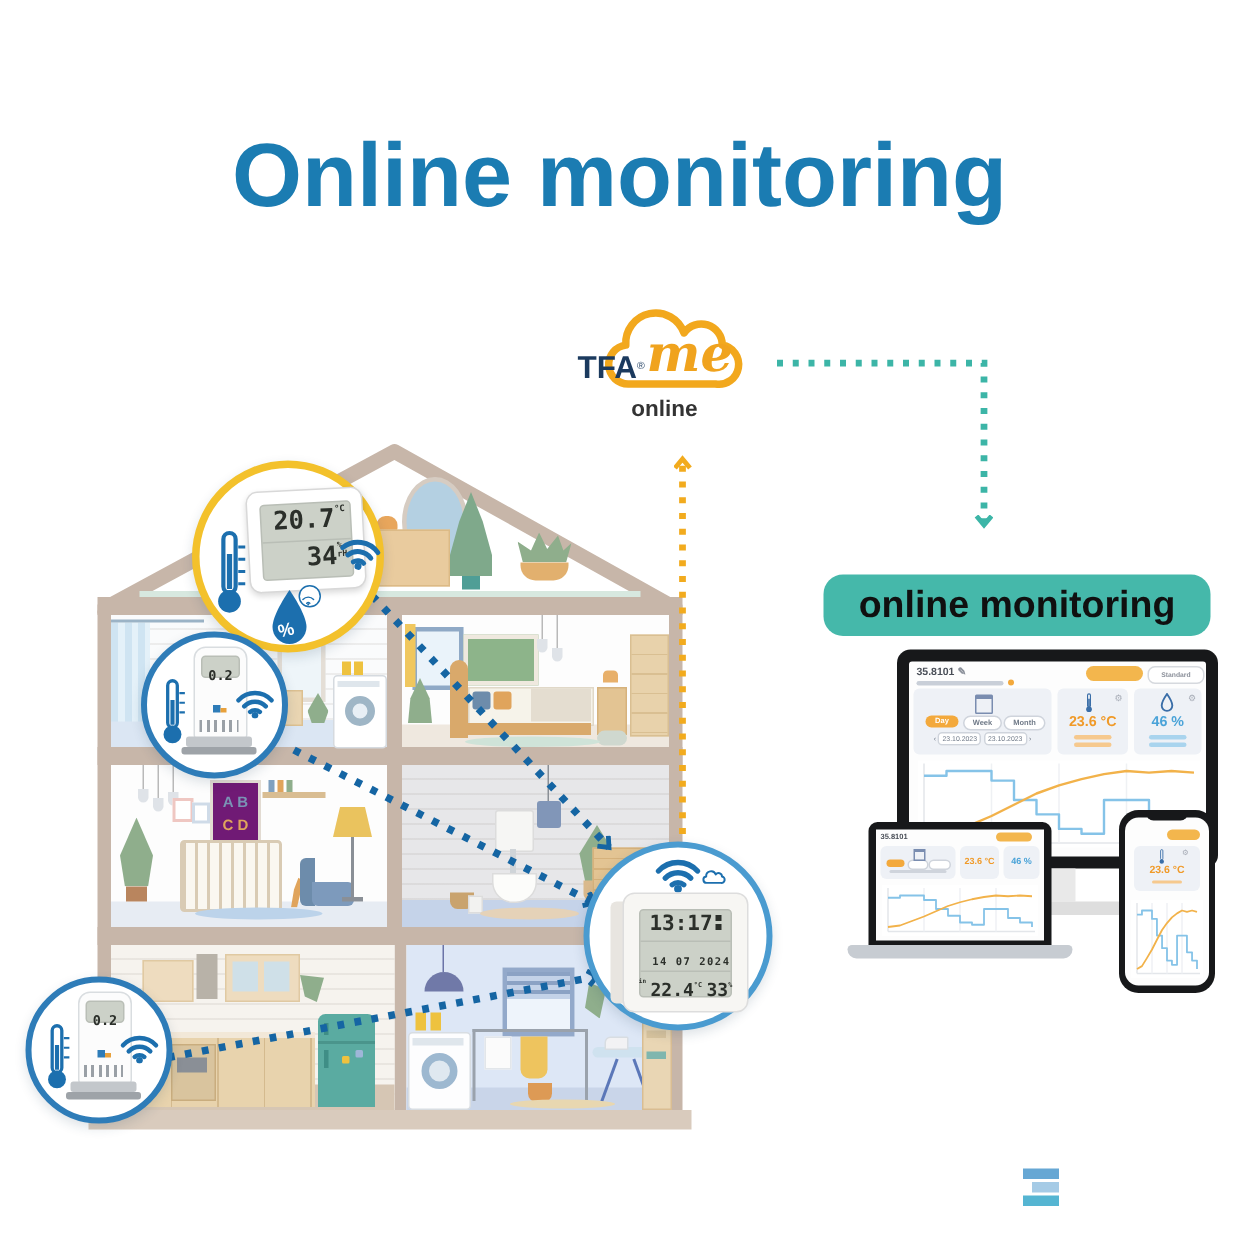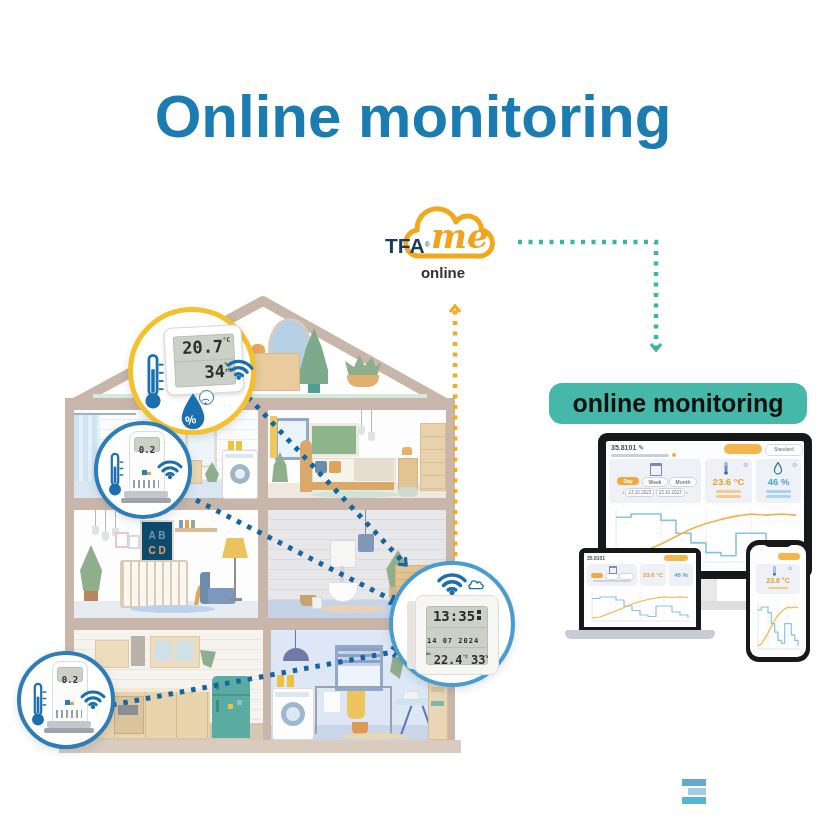--- a/index.html
+++ b/index.html
@@ -96,21 +96,21 @@
   <div class="a" style="left:9px;top:215px;width:184px;height:108px;background:#fdfdfd"></div>
   <div class="a" style="left:9px;top:306px;width:184px;height:17px;background:#e7ecf3"></div>
   <div class="a" style="left:30px;top:215px;width:1px;height:16px;background:#b9b9b9"></div>
   <div class="a" style="left:40px;top:215px;width:1px;height:22px;background:#b9b9b9"></div>
   <div class="a" style="left:50px;top:215px;width:1px;height:18px;background:#b9b9b9"></div>
   <div class="a" style="left:27px;top:231px;width:7px;height:9px;background:#dfe3e8;border-radius:0 0 4px 4px"></div>
   <div class="a" style="left:37px;top:237px;width:7px;height:9px;background:#dfe3e8;border-radius:0 0 4px 4px"></div>
   <div class="a" style="left:47px;top:233px;width:7px;height:9px;background:#dfe3e8;border-radius:0 0 4px 4px"></div>
   <div class="a" style="left:15px;top:250px;width:22px;height:46px;background:#8fae8c;clip-path:polygon(50% 0,100% 55%,85% 100%,15% 100%,0 55%)"></div>
   <div class="a" style="left:19px;top:296px;width:14px;height:10px;background:#b9855e"></div>
-  <div class="a" style="left:75px;top:225px;width:34px;height:44px;background:#0c4a6e;border:2px solid #e2dbd2;text-align:center;font-weight:bold;font-size:10px;line-height:15px;padding-top:6px;box-sizing:border-box">
+  <div class="a" style="left:75px;top:225px;width:34px;height:44px;background:#701a75;border:2px solid #e2dbd2;text-align:center;font-weight:bold;font-size:10px;line-height:15px;padding-top:6px;box-sizing:border-box">
     <div style="color:#7a93b5">A B</div>
     <div style="color:#e0a45c">C D</div>
   </div>
   <div class="a" style="left:50px;top:237px;width:10px;height:12px;border:2px solid #efc7c2;background:#fff"></div>
   <div class="a" style="left:63px;top:240px;width:8px;height:10px;border:2px solid #cfdbe8;background:#fff"></div>
   <div class="a" style="left:110px;top:233px;width:42px;height:4px;background:#d9bd92"></div>
   <div class="a" style="left:114px;top:225px;width:4px;height:8px;background:#7fa0c0"></div>
   <div class="a" style="left:120px;top:225px;width:4px;height:8px;background:#e0a45c"></div>
   <div class="a" style="left:126px;top:225px;width:4px;height:8px;background:#8fae8c"></div>
   <div class="a" style="left:55px;top:265px;width:64px;height:44px;border:2px solid #d9cbb4;background:repeating-linear-gradient(90deg,#d9cbb4 0 2px,#faf7f0 2px 8px);border-radius:3px"></div>
@@ -444,27 +444,27 @@
     <path d="M9.2 15.2 A4.4 4.4 0 0 1 14.8 15.2"></path>
       <circle cx="12" cy="17.2" r="1.9"></circle>
   </svg>
   <svg class="a" style="left:74px;top:14px;width:18px;height:11px" viewBox="0 0 110 66">
     <path d="M25 58 a13 13 0 0 1 -1.8 -25.9 A20 20 0 0 1 62 24 a14 14 0 0 1 25.5 8 A12.5 12.5 0 0 1 83 58 Z" fill="none" stroke="#1c6fae" stroke-width="8" stroke-linejoin="round"></path>
   </svg>
   <div class="a" style="left:14px;top:36px;width:14px;height:68px;background:#e8e5e0;border-radius:4px"></div>
   <div class="a" style="left:22px;top:30px;width:82px;height:78px;background:#f7f6f3;border:1px solid #ddd;border-radius:8px">
     <div class="lcd a" style="left:10px;top:10px;width:60px;height:57px">
       <div style="display:flex;align-items:flex-start;justify-content:center;gap:2px;height:19px;padding-top:1px">
-        <span style="font-size:14px;line-height:17px">13:35</span>
+        <span style="font-size:14px;line-height:17px">13:17</span>
         <span style="display:inline-flex;flex-direction:column;gap:1.5px;padding-top:2px">
           <span style="width:4px;height:4px;background:#2b2f2a;display:block"></span>
           <span style="width:4px;height:4px;background:#2b2f2a;display:block"></span>
         </span>
       </div>
-      <div style="border-top:1px solid #b9beb6;text-align:left">
+      <div style="border-top:1px solid #b9beb6;text-align:right">
         <span style="font-size:7px;letter-spacing:1px;line-height:12px">14 07 2024</span>
       </div>
       <div style="border-top:1px solid #b9beb6;display:flex;justify-content:center;align-items:flex-start;gap:3px;padding-top:1px">
         <span style="font-size:4px;padding-top:2px">in</span>
         <span>
           <span style="font-size:12px">22.4</span><sup style="font-size:4.5px">°C</sup>
         </span>
         <span>
           <span style="font-size:12px">33</span><sup style="font-size:4.5px">%</sup>
         </span>

